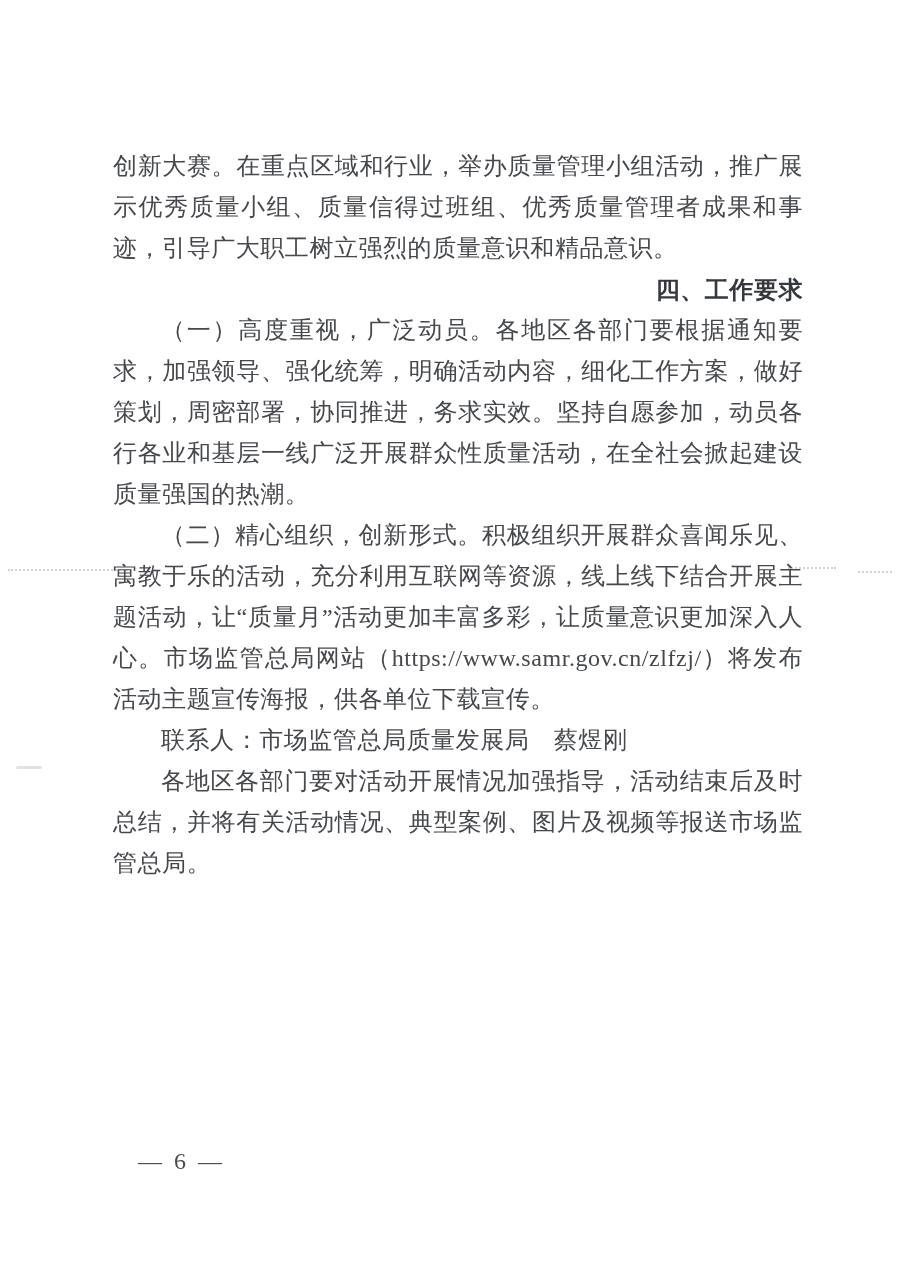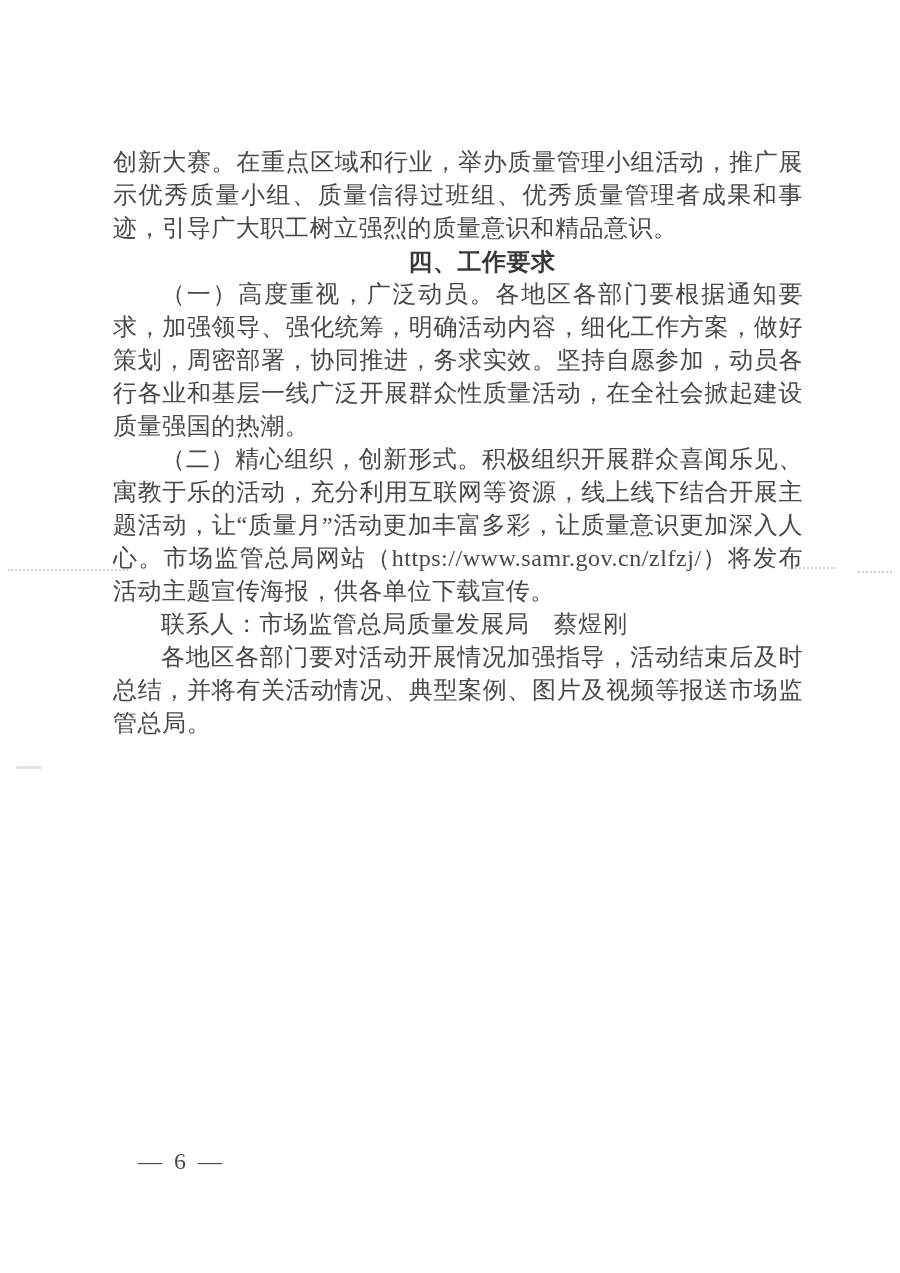--- a/index.html
+++ b/index.html
@@ -14,38 +14,38 @@
     background: #ffffff;
     overflow: hidden;
     font-family: "Liberation Serif", "DejaVu Serif", serif;
   }
   .content {
     position: absolute;
     left: 113px;
     top: 146px;
     width: 690px;
     font-size: 24px;
-    line-height: 33px;
+    line-height: 41px;
     letter-spacing: 0.55px;
     color: #45484c;
     text-align: justify;
   }
   p.para {
     margin: 0;
     padding: 0;
     text-align: justify;
   }
   p.para.indent {
     text-indent: 2em;
   }
   p.para.heading {
     font-family: "Liberation Sans", "DejaVu Sans", sans-serif;
     font-weight: 600;
     color: #35383c;
-    text-align: center;
+    text-align: right;
   }
   .page-number {
     position: absolute;
     left: 138px;
     top: 1148px;
     font-size: 24px;
     letter-spacing: 3px;
     color: #4a4d51;
     font-family: "Liberation Serif", "DejaVu Serif", serif;
   }

